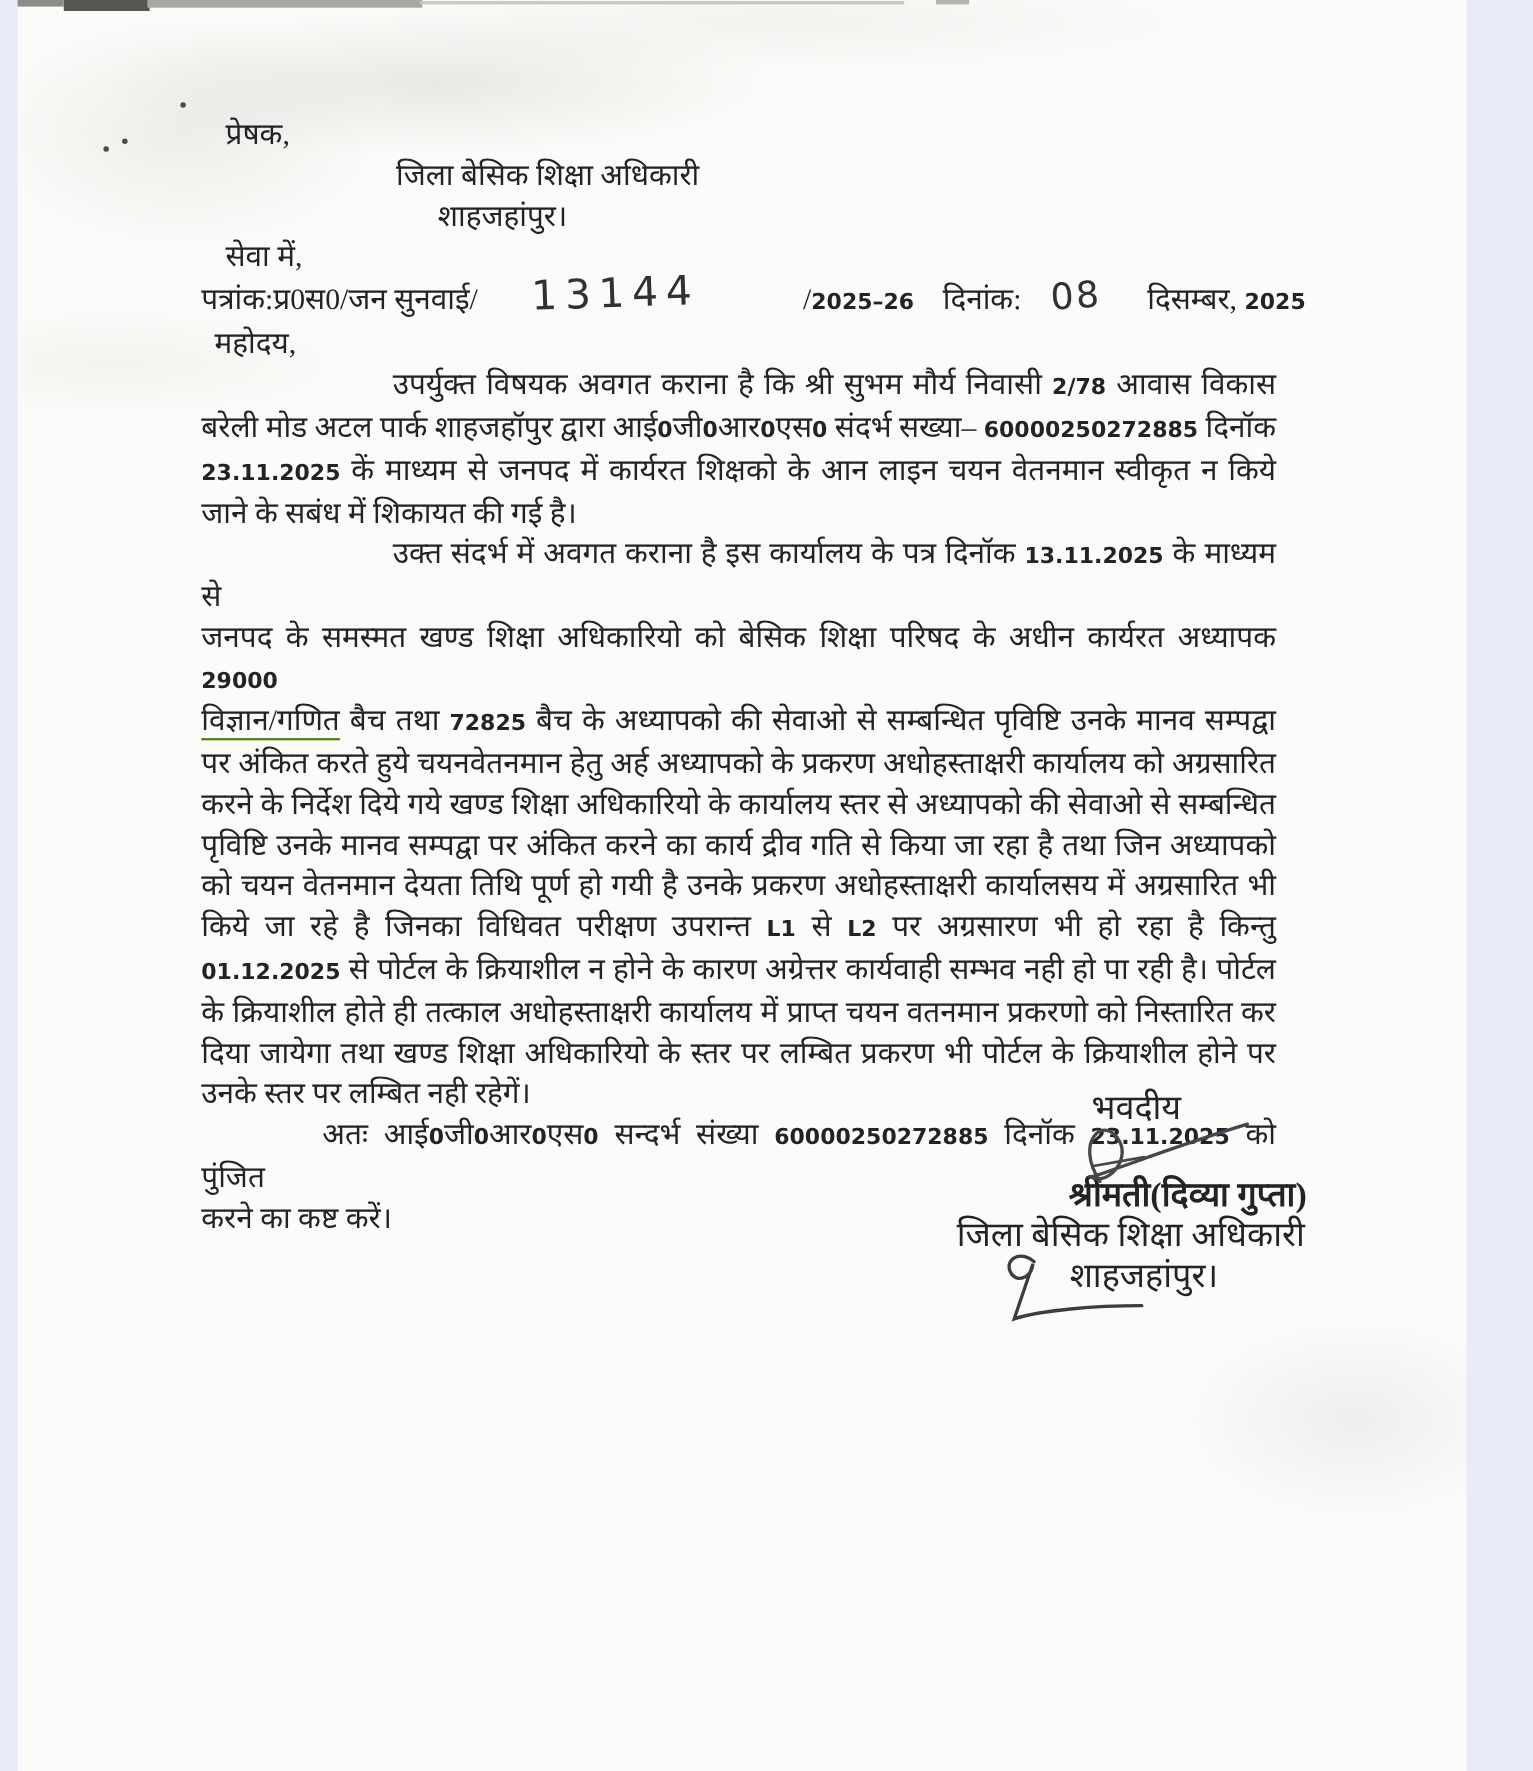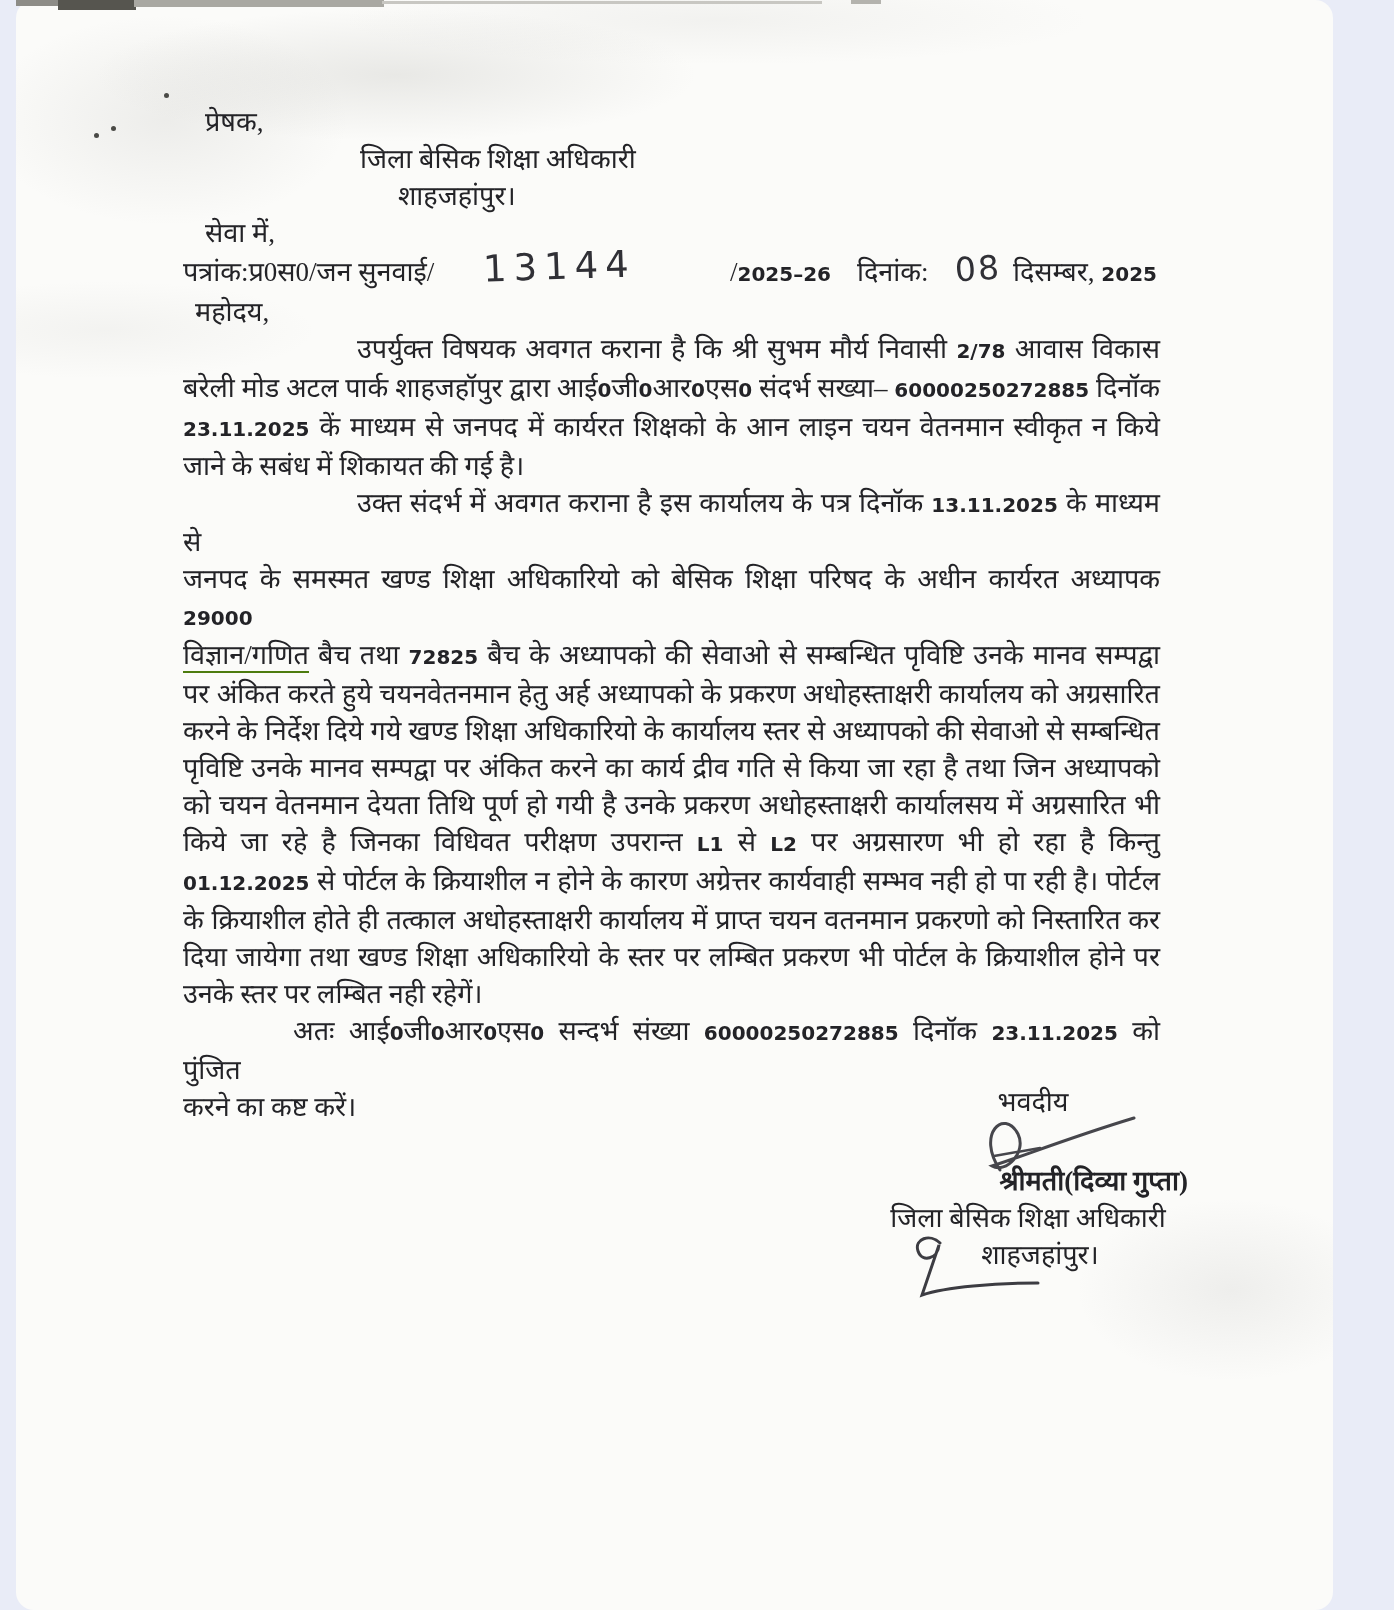--- a/index.html
+++ b/index.html
@@ -5,21 +5,20 @@
   html,body{margin:0;padding:0;}
   body{
     width:1394px;height:1610px;position:relative;overflow:hidden;
     background:#e9ecf7;
     font-family:"Liberation Serif","DejaVu Serif",serif;
     color:#232327;
   }
   .paper{
     position:absolute;left:16px;top:0;width:1317px;height:1610px;
     background:#fbfbf9;
-    border-radius:18px;
   }
   .paper::before{
     content:"";position:absolute;inset:0;pointer-events:none;
     background:
       radial-gradient(ellipse 430px 95px at 380px 75px, rgba(158,158,152,.20), transparent 70%),
       radial-gradient(ellipse 260px 150px at 150px 120px, rgba(150,150,145,.14), transparent 70%),
       radial-gradient(ellipse 300px 70px at 90px 330px, rgba(170,170,164,.10), transparent 70%),
       radial-gradient(ellipse 220px 130px at 1215px 1290px, rgba(150,150,148,.13), transparent 70%),
       radial-gradient(ellipse 500px 60px at 700px 20px, rgba(160,160,155,.10), transparent 75%);
   }
@@ -64,22 +63,22 @@
   .subject-lines{width:805px;}
 
   .salutation{margin-left:12px;}
 
   .line{text-align:justify;text-align-last:justify;}
   .line.last{text-align-last:left;}
   .para .line:first-child{text-indent:var(--ind,0);}
   .ul{border-bottom:2px solid #4d7c0f;padding-bottom:1px;}
 
   .sig-block{
-    position:absolute;left:872px;top:1084px;width:300px;
-    font-size:27px;line-height:37px;text-align:center;font-weight:500;
+    position:absolute;left:872px;top:988px;width:300px;
+    font-size:31px;line-height:37px;text-align:center;font-weight:500;
   }
   .sig-closing{margin-left:-10px;}
   .sig-scribble{position:absolute;left:60px;top:24px;width:210px;height:86px;overflow:visible;}
   .sig-name{font-weight:700;margin-top:42px;white-space:nowrap;text-align:right;}
   .sig-title{white-space:nowrap;margin-left:-20px;}
   .sig-place{position:relative;white-space:nowrap;margin-left:4px;}
   .place-mark{position:absolute;left:14px;top:-4px;width:180px;height:76px;overflow:visible;}
 </style>
 </head>
 <body>
@@ -104,21 +103,21 @@
       </div>
 
     <div class="label-indent">सेवा में,</div>
 
     <div class="ref-row">
       <span class="ref-piece" style="left:0;">पत्रांक:प्र0स0/जन सुनवाई/</span>
       <span class="ref-piece hand hand-number">13144</span>
       <span class="ref-piece" style="left:547px;">/<b>2025–26</b></span>
       <span class="ref-piece" style="left:674px;">दिनांक:</span>
       <span class="ref-piece hand hand-day">08</span>
-      <span class="ref-piece" style="left:830px;text-align:right;">दिसम्बर, <b>2025</b></span>
+      <span class="ref-piece" style="left:860px;text-align:right;">दिसम्बर, <b>2025</b></span>
     </div>
 
 
     <div class="salutation">महोदय,</div>
 
     <div class="para" style="--ind:174px;">
         <div class="line">उपर्युक्त विषयक अवगत कराना है कि श्री सुभम मौर्य निवासी <b>2/78</b> आवास विकास</div>
         <div class="line">बरेली मोड अटल पार्क शाहजहॉपुर द्वारा आई<b>0</b>जी<b>0</b>आर<b>0</b>एस<b>0</b> संदर्भ सख्या– <b>60000250272885</b> दिनॉक</div>
         <div class="line"><b>23.11.2025</b>  कें माध्यम से जनपद में कार्यरत शिक्षको के आन लाइन चयन वेतनमान स्वीकृत न किये</div>
         <div class="line last">जाने के सबंध में शिकायत की गई है।</div>

